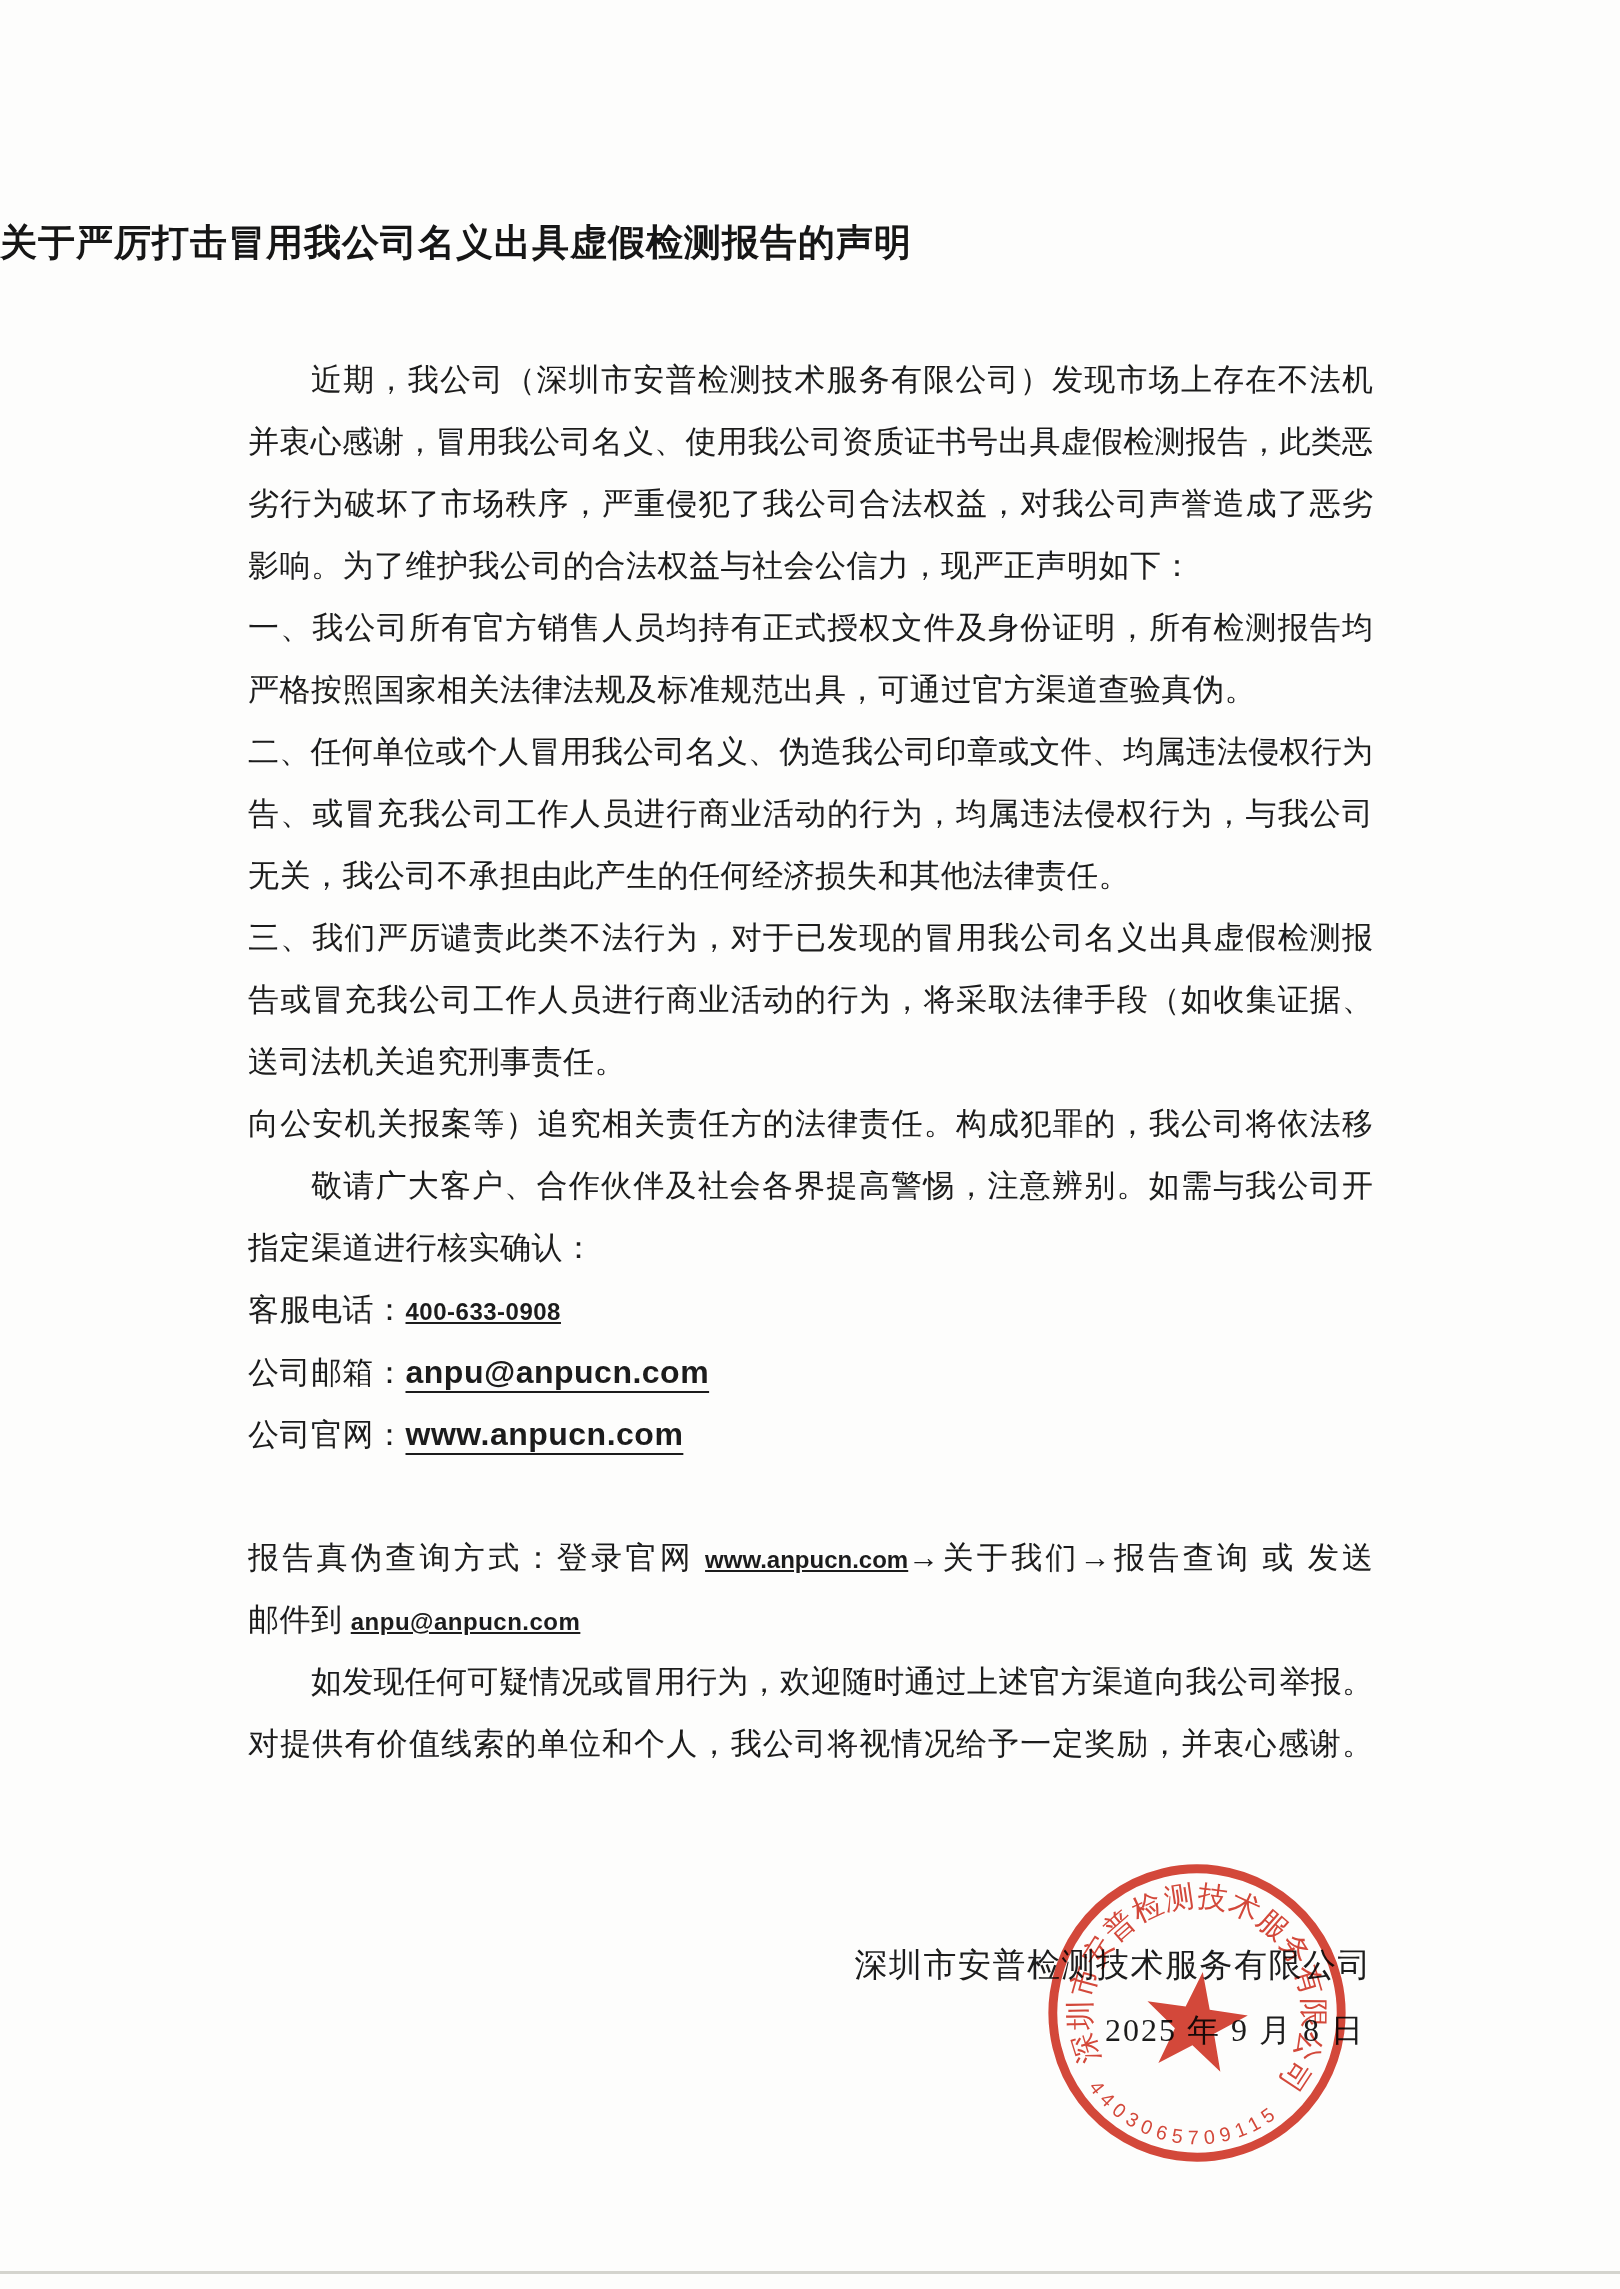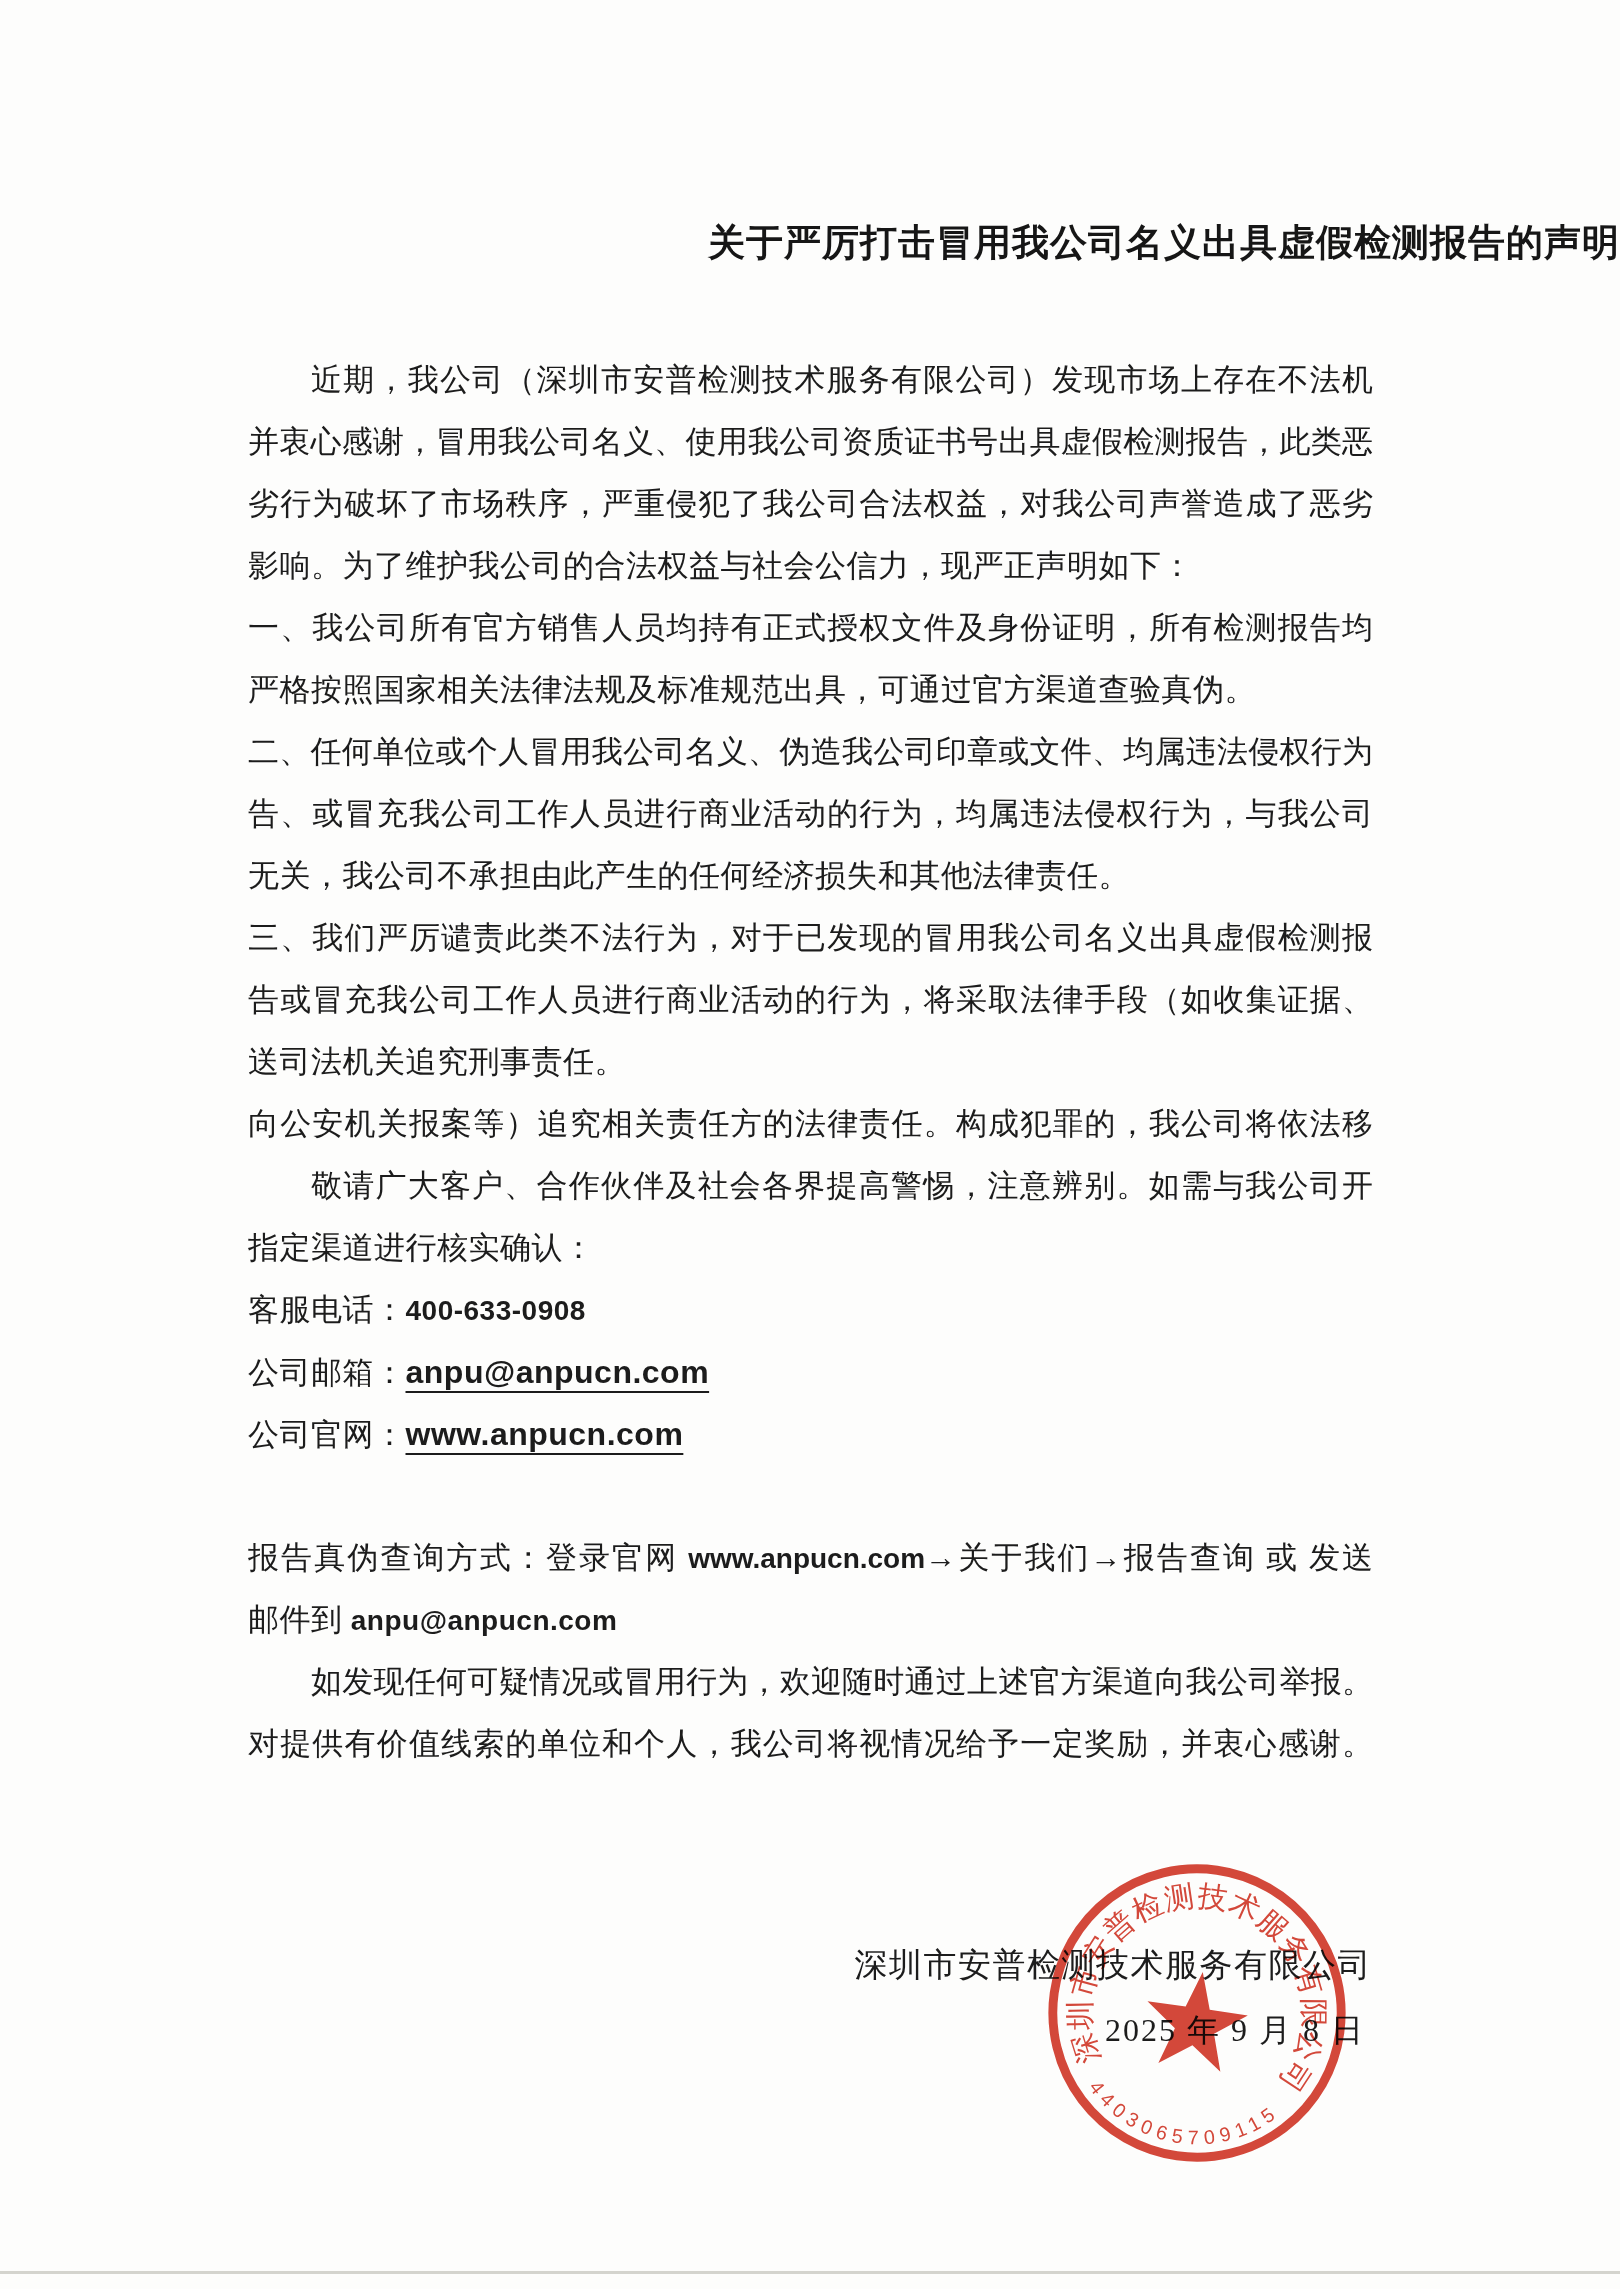--- a/index.html
+++ b/index.html
@@ -7,21 +7,21 @@
     position:relative;
     width:1620px; height:2290px;
     margin:0 auto;
     background:#fdfdfc;
     color:#1c1c1c;
     font-family:"Liberation Serif", serif;
     overflow:hidden;
   }
   .title {
     position:absolute; left:0; right:0; top:218px;
-    text-align:right;
+    text-align:left;
     font-family:"Liberation Sans", sans-serif;
     font-weight:700;
     font-size:37px;
     letter-spacing:1px;
     color:#161616;
   }
   .body-lines {
     position:absolute; left:248px; top:349px; width:1125px;
   }
   .line {
@@ -35,21 +35,22 @@
     text-align:justify;
     text-align-last:justify;
     overflow:hidden;
     letter-spacing:0;
   }
   .line.indent { text-indent:63px; }
   .seg-cn { font-family:"Liberation Serif", serif;margin-top:23px; }
   .seg-latin {
     font-family:"Liberation Sans", sans-serif;
     font-weight:700;
-    font-size:28px;
+    font-size:24px;
+    text-decoration:underline;
   }
   .seg-latin-underline {
     font-family:"Liberation Sans", sans-serif;
     font-weight:700;
     font-size:32px;
     text-decoration:underline;
     text-decoration-thickness:2px;
     text-underline-offset:7.8px;
   }
   .sig-company {

